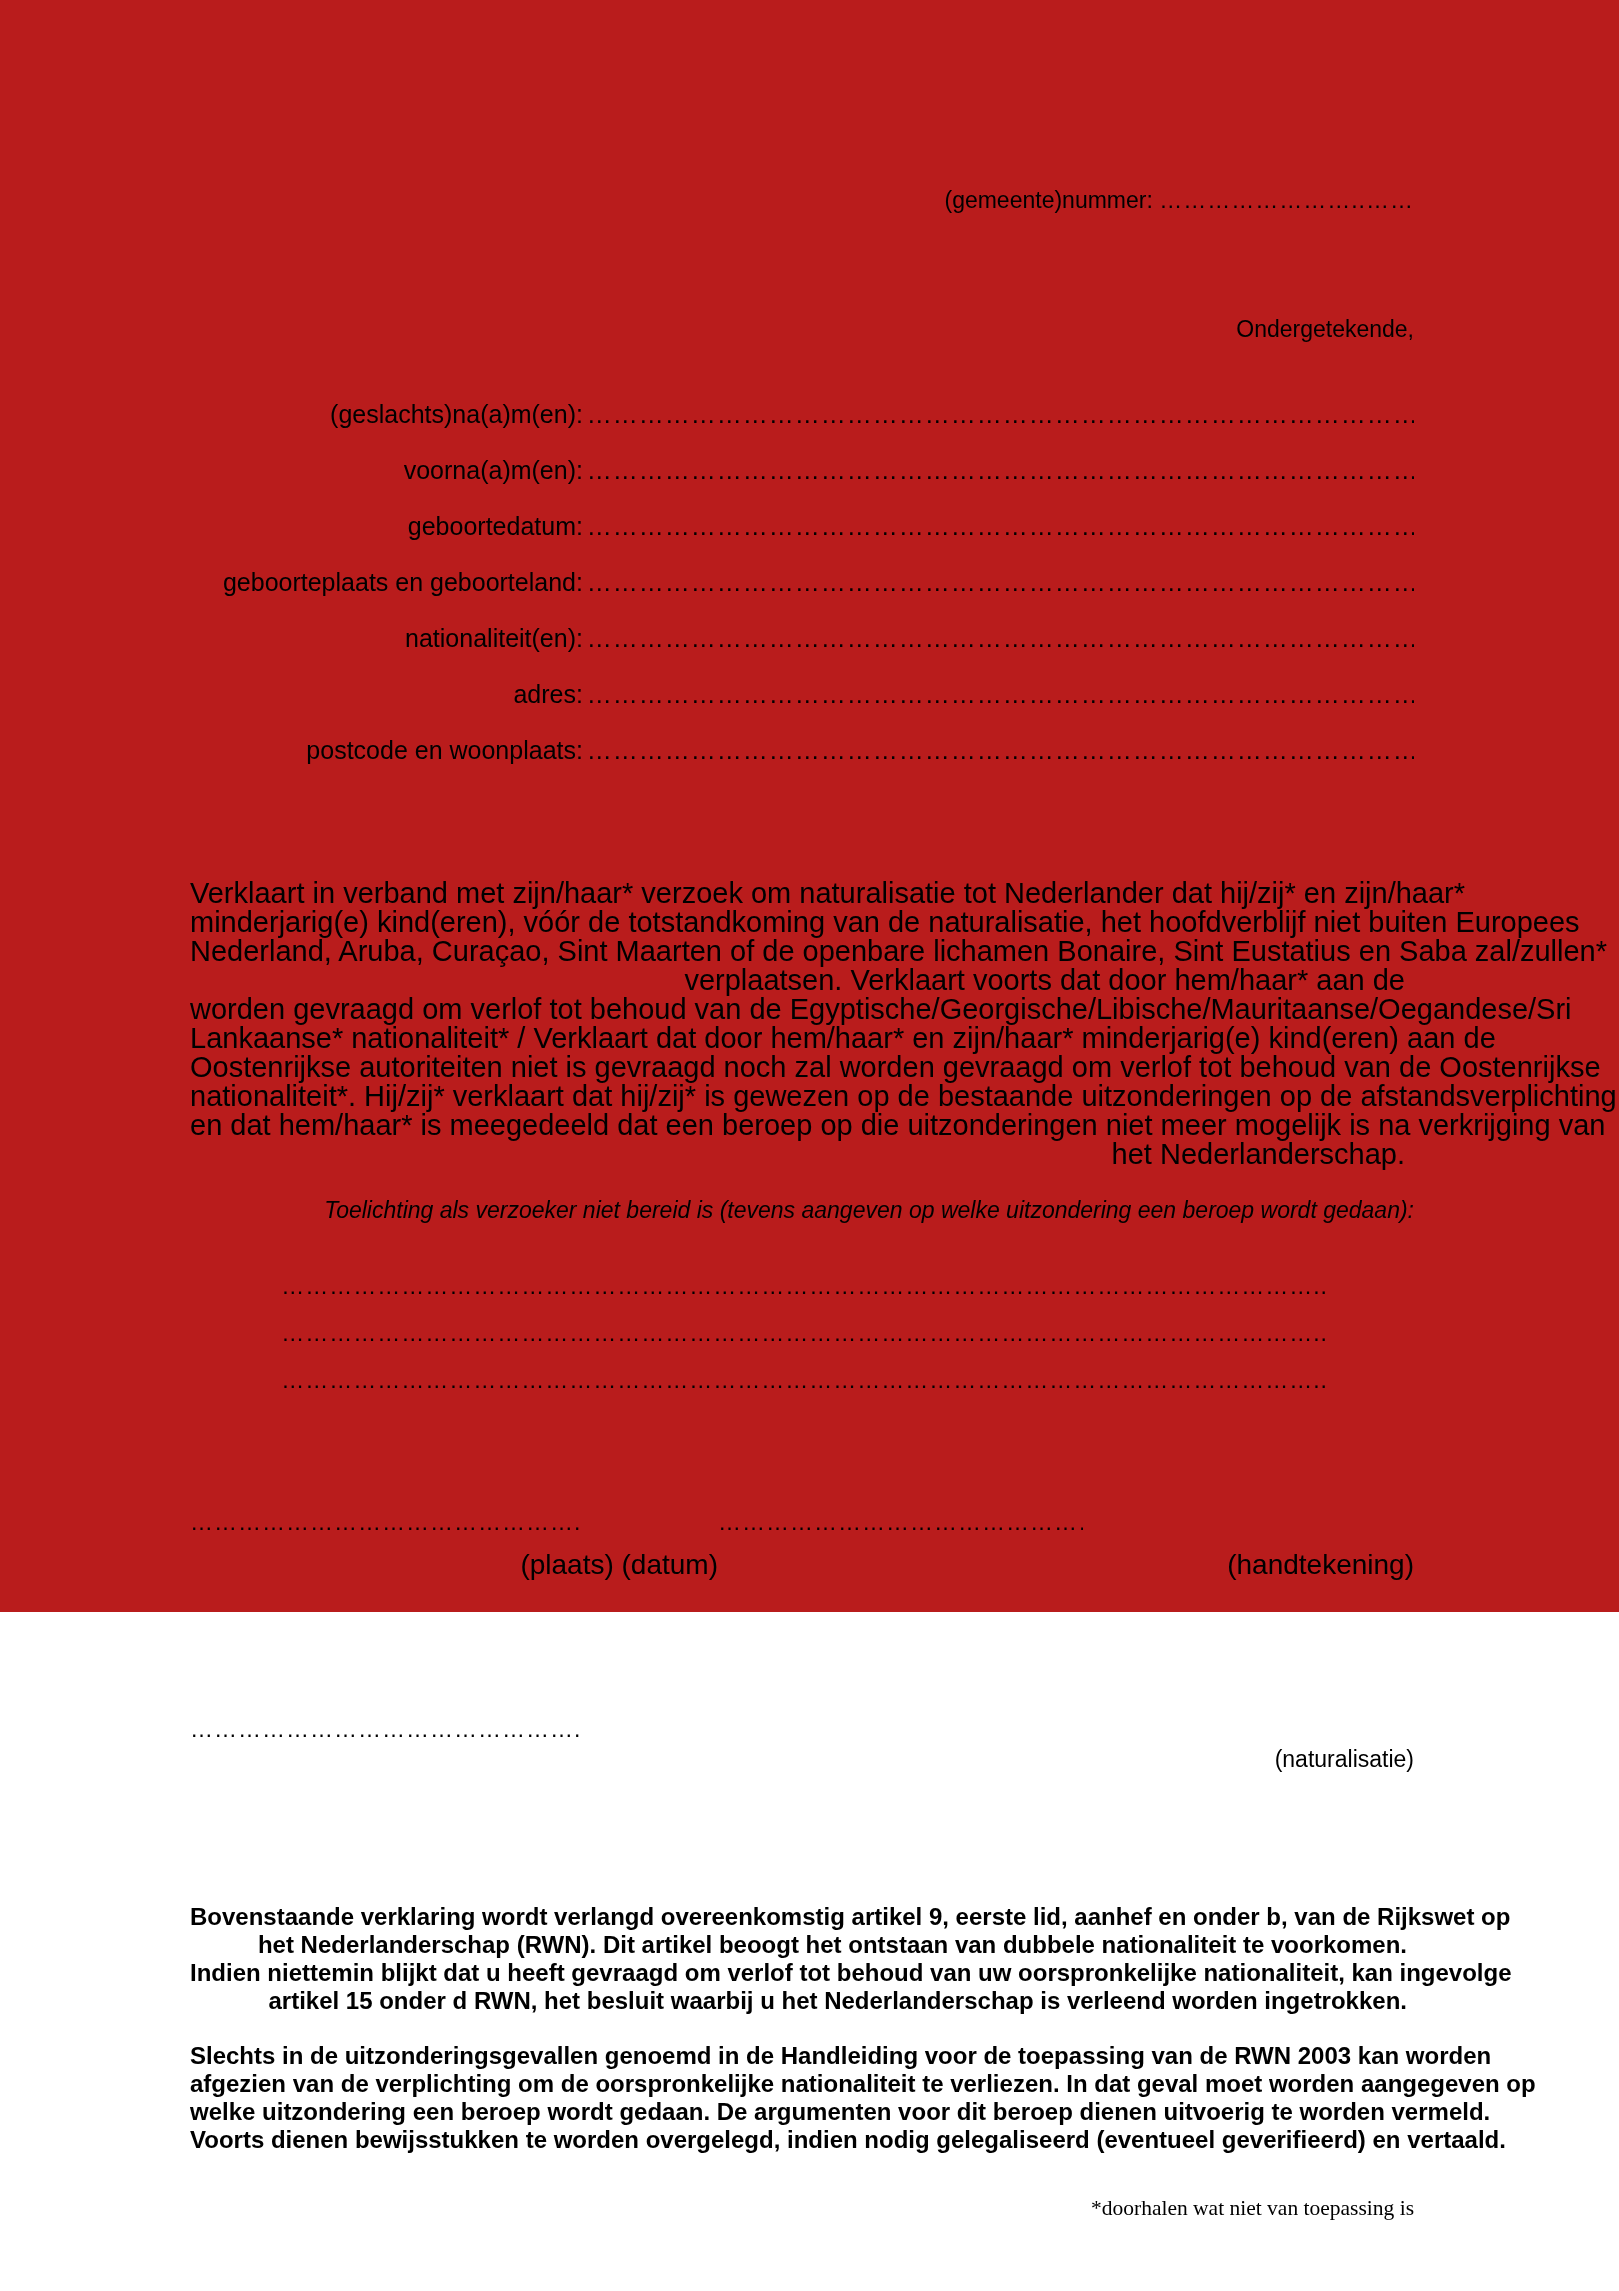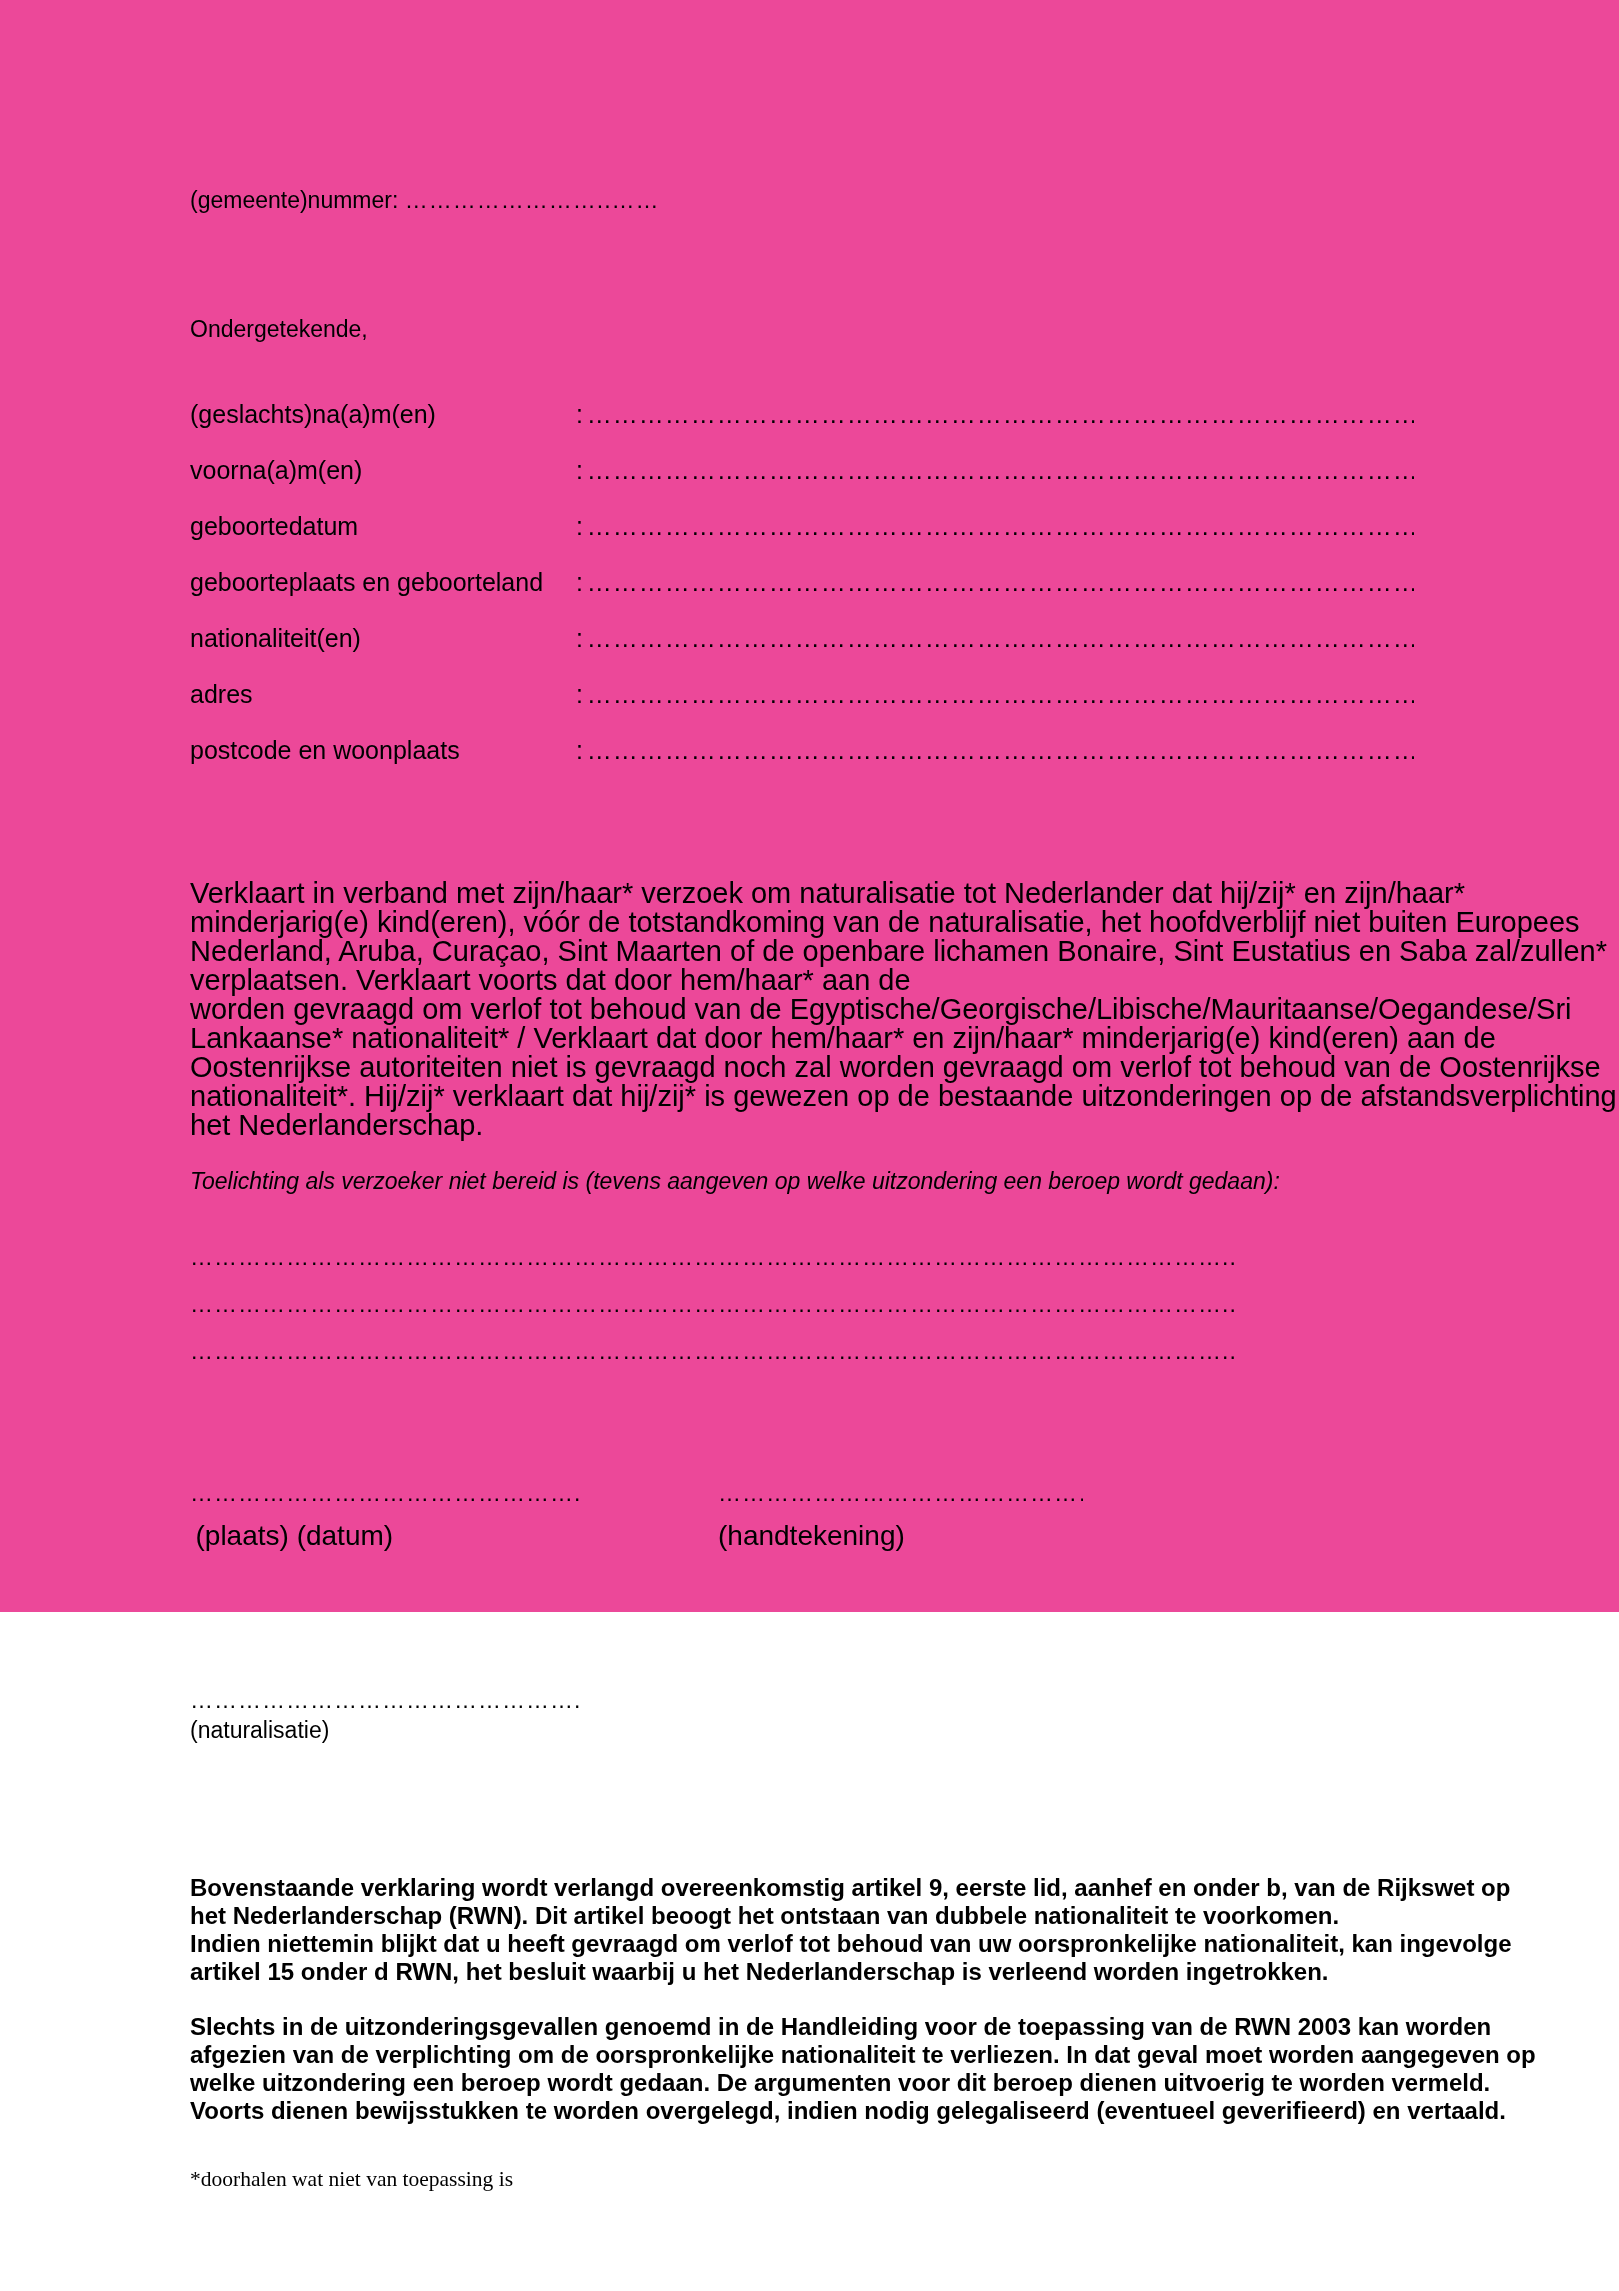--- a/index.html
+++ b/index.html
@@ -11,23 +11,24 @@
     width: 1619px;
     height: 2292px;
     font-family: "Liberation Sans", sans-serif;
     color: #000000;
     -webkit-font-smoothing: antialiased;
   }
   .page {
     position: relative;
     width: 1619px;
     height: 1612px;
-    background: #ec4899;
+    background: #b91c1c;
     box-sizing: border-box;
     padding: 187px 0 0 0;
+    text-align: right;
   }
   .content {
     width: 1224px;
     margin: 0 auto 0 190px;
   }
   .dots {
     letter-spacing: 1px;
   }
 
   
@@ -211,20 +212,21 @@
 
     <div class="declaration">
       <div class="ln">Verklaart in verband met zijn/haar* verzoek om naturalisatie tot Nederlander dat hij/zij* en zijn/haar*</div>
       <div class="ln">minderjarig(e) kind(eren), vóór de totstandkoming van de naturalisatie, het hoofdverblijf niet buiten Europees</div>
       <div class="ln">Nederland, Aruba, Curaçao, Sint Maarten of de openbare lichamen Bonaire, Sint Eustatius en Saba zal/zullen*</div>
       <div class="ln">verplaatsen. Verklaart voorts dat door hem/haar* aan de</div>
       <div class="ln">worden gevraagd om verlof tot behoud van de Egyptische/Georgische/Libische/Mauritaanse/Oegandese/Sri</div>
       <div class="ln">Lankaanse* nationaliteit* / Verklaart dat door hem/haar* en zijn/haar* minderjarig(e) kind(eren) aan de</div>
       <div class="ln">Oostenrijkse autoriteiten niet is gevraagd noch zal worden gevraagd om verlof tot behoud van de Oostenrijkse</div>
       <div class="ln">nationaliteit*. Hij/zij* verklaart dat hij/zij* is gewezen op de bestaande uitzonderingen op de afstandsverplichting</div>
+      <div class="ln">en dat hem/haar* is meegedeeld dat een beroep op die uitzonderingen niet meer mogelijk is na verkrijging van</div>
       <div class="ln">het Nederlanderschap.</div>
     </div>
 
     <div class="toelichting">Toelichting als verzoeker niet bereid is (tevens aangeven op welke uitzondering een beroep wordt gedaan):</div>
 
     <div class="answer-lines">
       <div class="answer-line">…………………………………………………………………………………………………………………..</div>
       <div class="answer-line">…………………………………………………………………………………………………………………..</div>
       <div class="answer-line">…………………………………………………………………………………………………………………..</div>
     </div>

